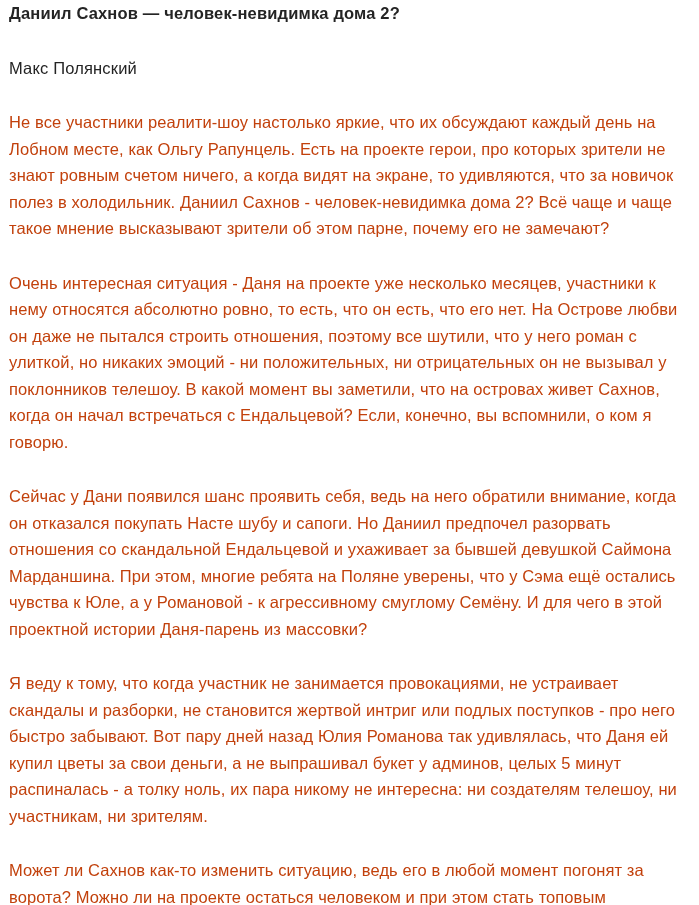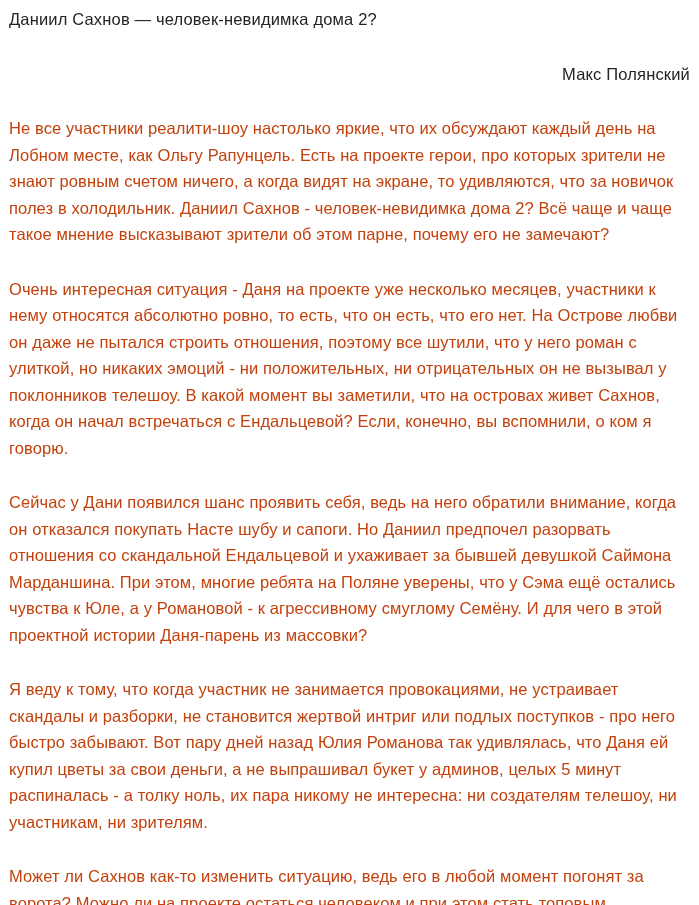--- a/index.html
+++ b/index.html
@@ -17,35 +17,33 @@
     -webkit-font-smoothing: antialiased;
   }
   .article {
     box-sizing: border-box;
     width: 699px;
     padding: 0 9px;
   }
   .article-title {
     font-size: 16.5px;
     line-height: 26.5px;
-    font-weight: 400;
+    font-weight: 700;
     color: #242424;
     margin: 0;
-    padding-top: 6px;
     letter-spacing: 0.01em;
   }
   .article-author {
     font-size: 16.5px;
     line-height: 26.5px;
     font-weight: 400;
     color: #242424;
     margin: 0;
     padding-top: 28px;
     letter-spacing: 0.01em;
-    text-align: right;
   }
   .article-body {
     margin: 0;
     padding: 0;
   }
   .article-paragraph {
     font-size: 16.5px;
     line-height: 26.5px;
     font-weight: 400;
     color: #c2410c;

